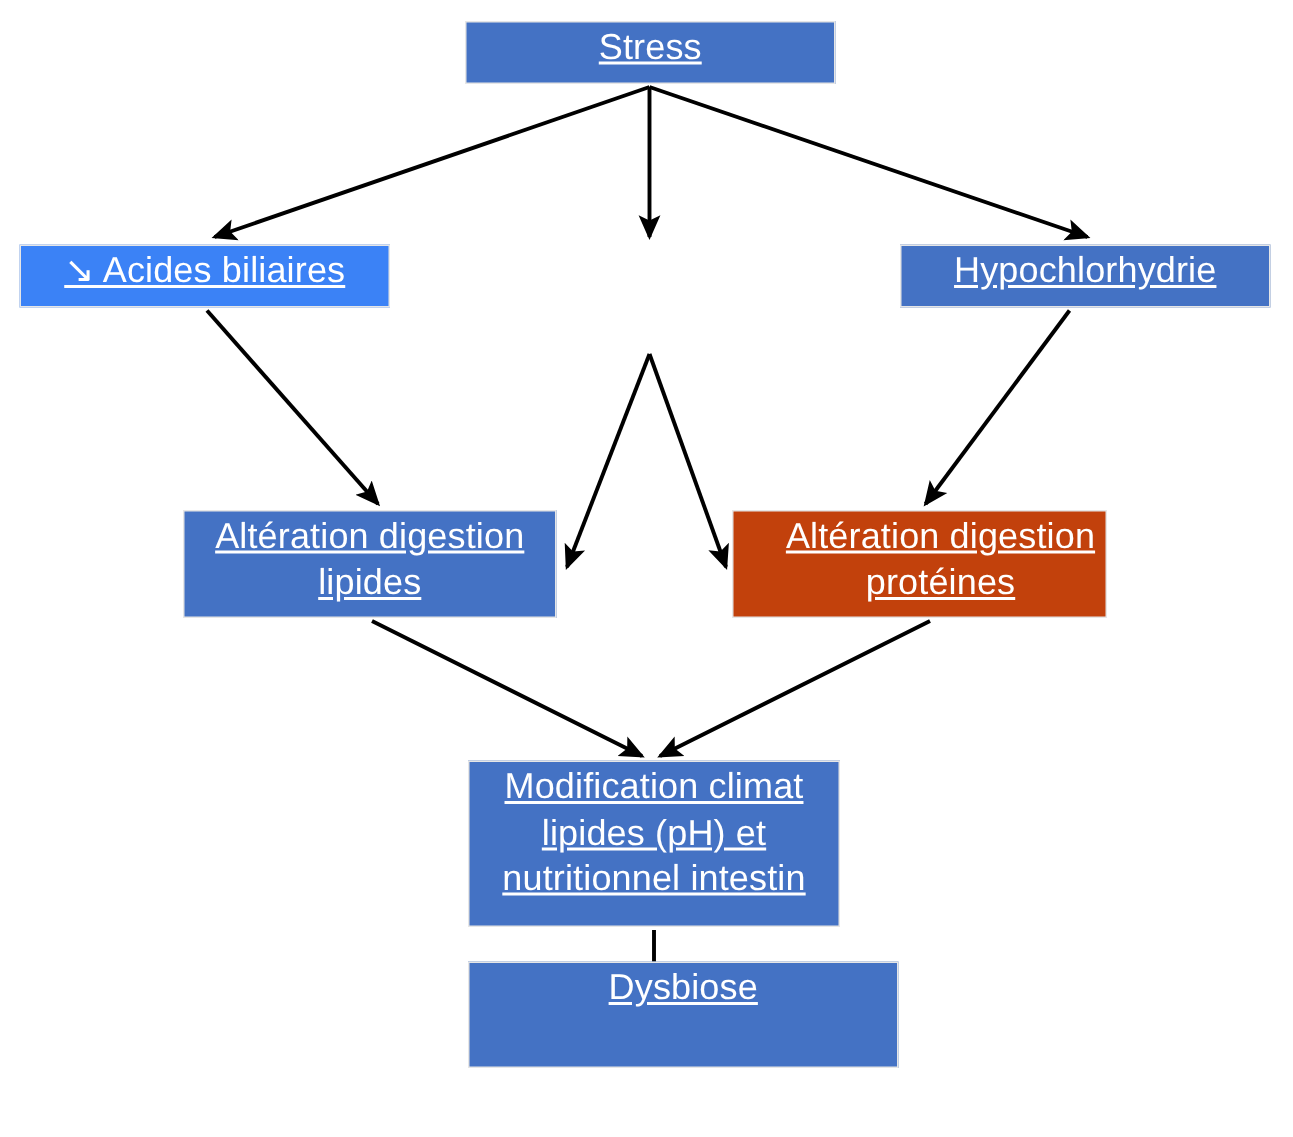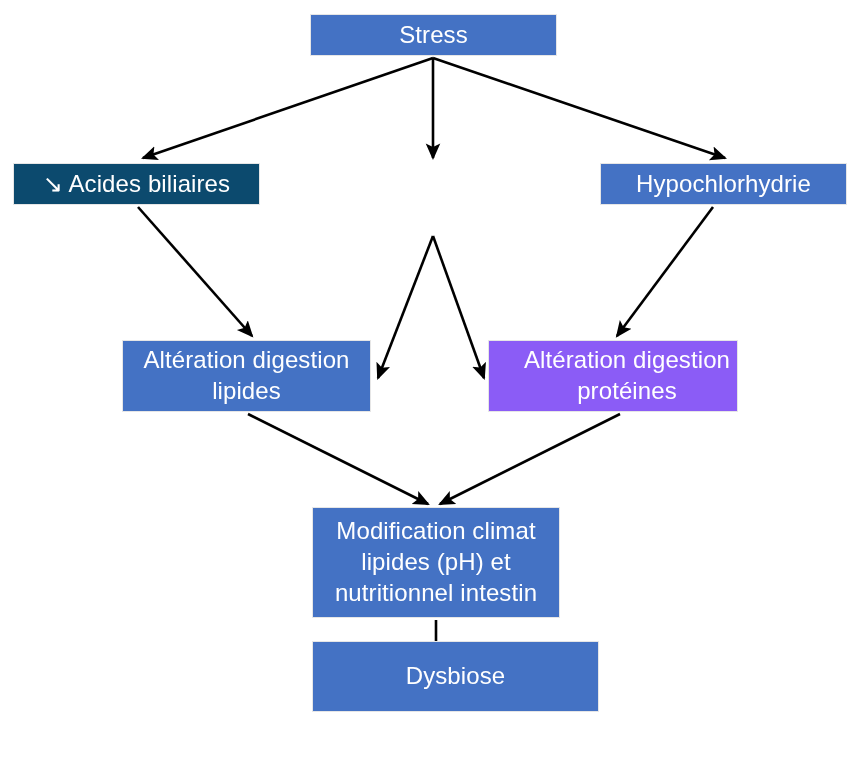--- a/index.html
+++ b/index.html
@@ -23,29 +23,29 @@
     top: 0;
     width: 862px;
     height: 758px;
     pointer-events: none;
   }
   .node {
     position: absolute;
     background: #4472C4;
     color: #ffffff;
     display: flex;
-    align-items: center;
     justify-content: center;
     text-align: center;
     font-size: 24px;
     line-height: 1.28;
     letter-spacing: 0.1px;
     box-sizing: border-box;
     padding: 2px 6px;
     border: 1px solid #e6e6e6;
+    text-decoration: underline;
   }
   .node span {
     display: block;
     width: 100%;
   }
 </style>
 </head>
 <body>
 
 <div id="canvas">
@@ -67,34 +67,34 @@
         <line x1="248" y1="414" x2="428" y2="504" stroke="#000000" stroke-width="2.6" marker-end="url(#arrowhead)"></line>
         <line x1="620" y1="414" x2="440" y2="504" stroke="#000000" stroke-width="2.6" marker-end="url(#arrowhead)"></line>
         <line x1="436" y1="620" x2="436" y2="671" stroke="#000000" stroke-width="2.6" marker-end="url(#arrowhead)"></line>
       </g>
   </svg>
 
   <div class="node" style="left: 310px; top: 14px; width: 247px; height: 42px; background: rgb(68, 114, 196); color: rgb(255, 255, 255);">
     <span>Stress</span>
   </div>
 
-  <div class="node" style="left: 13px; top: 163px; width: 247px; height: 42px; background: #0c4a6e; color: rgb(255, 255, 255);">
+  <div class="node" style="left: 13px; top: 163px; width: 247px; height: 42px; background: #3b82f6; color: rgb(255, 255, 255);">
     <span>↘ Acides biliaires</span>
   </div>
 
 
   <div class="node" style="left: 600px; top: 163px; width: 247px; height: 42px; background: rgb(68, 114, 196); color: rgb(255, 255, 255);">
     <span>Hypochlorhydrie</span>
   </div>
 
   <div class="node" style="left: 122px; top: 340px; width: 249px; height: 72px; background: rgb(68, 114, 196); color: rgb(255, 255, 255);">
     <span>Altération digestion lipides</span>
   </div>
 
-  <div class="node" style="left: 488px; top: 340px; width: 250px; height: 72px; background: #8b5cf6; color: rgb(255, 255, 255); padding-left: 34px;">
+  <div class="node" style="left: 488px; top: 340px; width: 250px; height: 72px; background: #c2410c; color: rgb(255, 255, 255); padding-left: 34px;">
     <span>Altération digestion protéines</span>
   </div>
 
   <div class="node" style="left: 312px; top: 507px; width: 248px; height: 111px; background: rgb(68, 114, 196); color: rgb(255, 255, 255);">
     <span>Modification climat lipides (pH) et nutritionnel intestin</span>
   </div>
 
   <div class="node" style="left: 312px; top: 641px; width: 287px; height: 71px; background: rgb(68, 114, 196); color: rgb(255, 255, 255);">
     <span>Dysbiose</span>
   </div>

